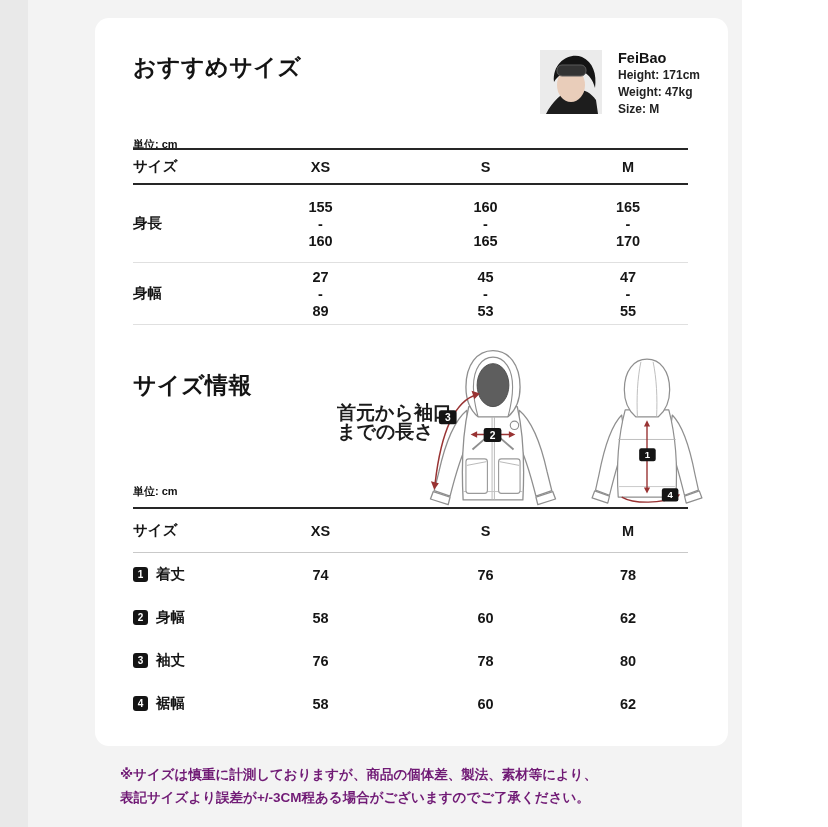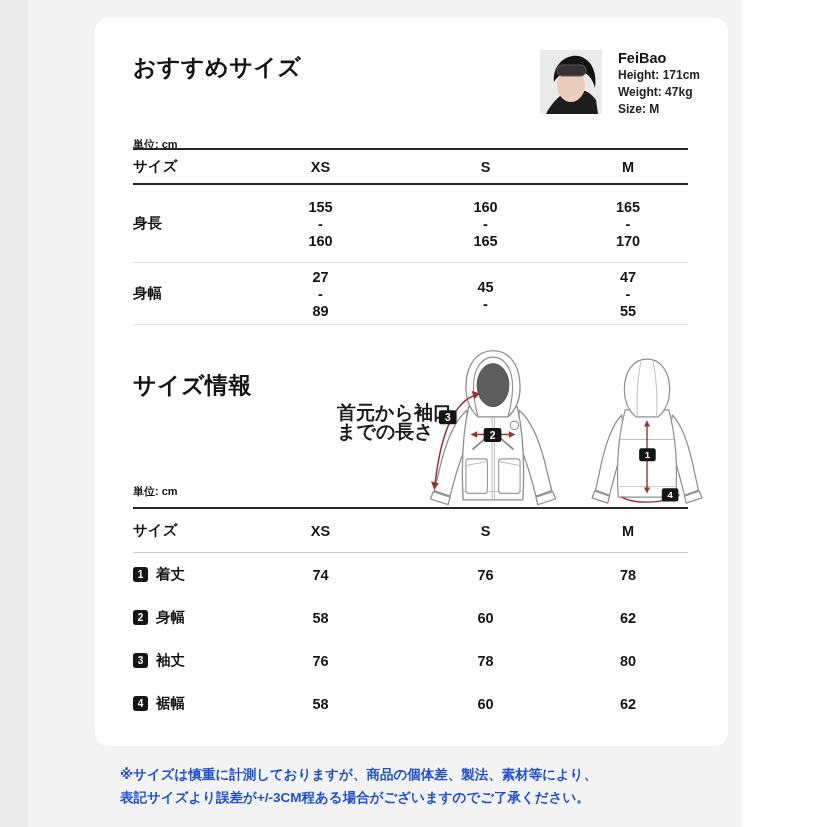--- a/index.html
+++ b/index.html
@@ -31,21 +31,21 @@
   .r-t2 { height:43px; }
   .rowlabel { display:flex; align-items:center; gap:8px; }
   .nbadge { width:15px; height:15px; background:#141414; color:#ffffff; border-radius:3px;
             display:flex; align-items:center; justify-content:center; font-size:10px; font-weight:700; flex:0 0 15px; }
 
   .diagrams { position:absolute; left:0; top:325px; width:633px; height:172px; }
   .annot { position:absolute; left:242px; top:60px; font-size:19px; font-weight:700; line-height:19px; color:#1c1c1c; }
   .svg-front { position:absolute; left:322px; top:2px; }
   .svg-back  { position:absolute; left:482px; top:11px; }
 
-  .disclaimer { position:absolute; left:120px; top:764px; width:560px; font-size:13.5px; font-weight:700; color:#1d4ed8; line-height:22.5px; }
+  .disclaimer { position:absolute; left:120px; top:764px; width:560px; font-size:13.5px; font-weight:700; color:#701a75; line-height:22.5px; }
 </style>
 </head>
 <body>
 
 <div class="screen">
   <div class="bg-strip-dark"></div>
   <div class="bg-panel"></div>
 
   <div class="card">
 
@@ -97,20 +97,21 @@
       <div class="trow r-mid">
         <div class="cell">身幅</div>
         <div class="cell c range">
           <span>27</span>
           <span class="dash">-</span>
           <span>89</span>
         </div>
         <div class="cell c range">
           <span>45</span>
           <span class="dash">-</span>
+          <span>53</span>
         </div>
         <div class="cell c range">
           <span>47</span>
           <span class="dash">-</span>
           <span>55</span>
         </div>
       </div>
     </div>
 
     <div class="h1" style="top:352px;">サイズ情報</div>

